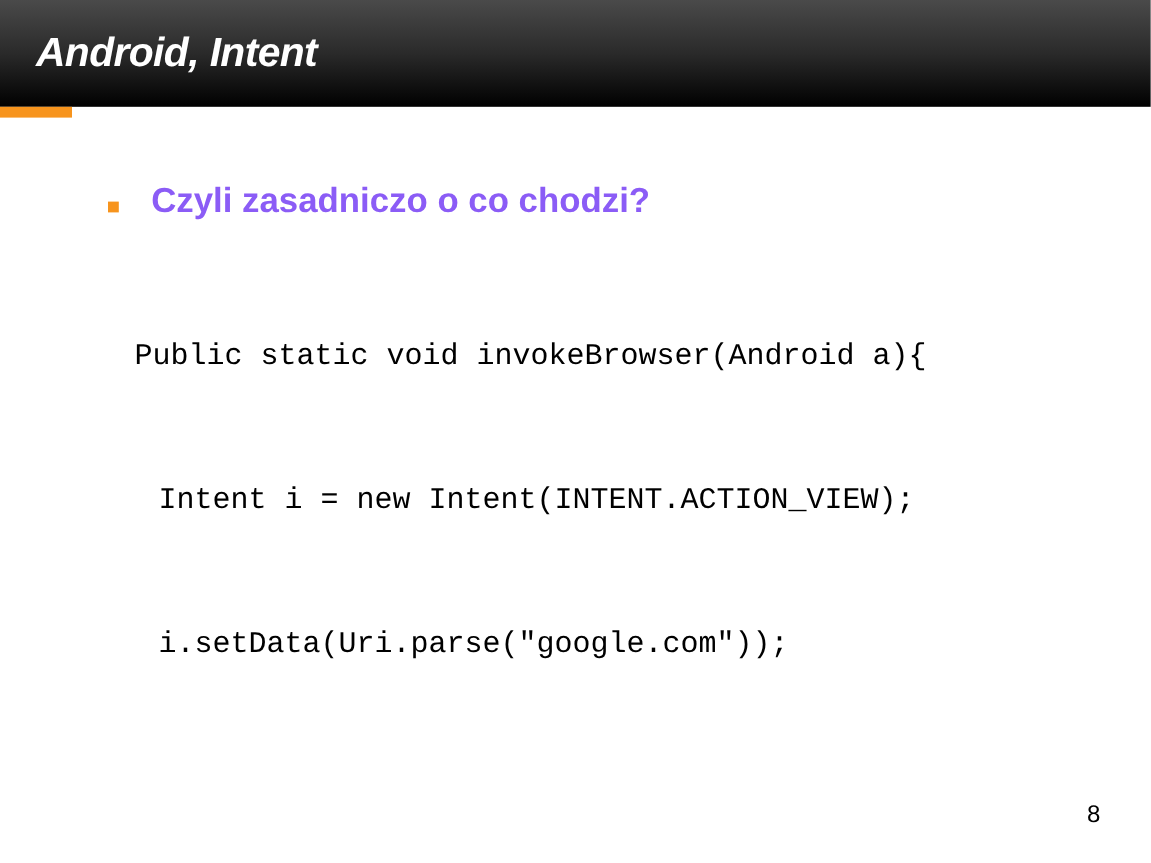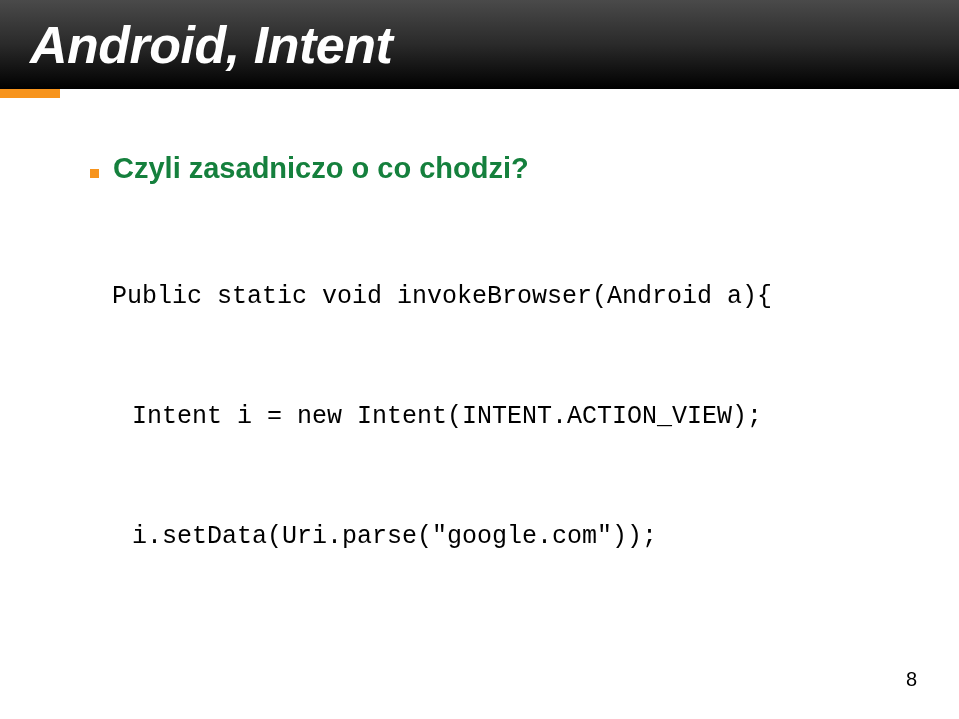--- a/index.html
+++ b/index.html
@@ -9,21 +9,21 @@
     width: 100%;
     height: 89px;
     background: linear-gradient(to bottom, #4a4a4a 0%, #2a2a2a 50%, #000 100%);
     display: flex;
     align-items: center;
     padding-left: 30px;
     position: relative;
   }
   .header-title {
     color: #fff;
-    font-size: 52px;
+    font-size: 34px;
     font-weight: 700;
     font-style: italic;
     letter-spacing: -0.5px;
   }
   .accent-bar {
     position: absolute;
     left: 0;
     top: 89px;
     width: 60px;
     height: 9px;
@@ -41,22 +41,23 @@
     width: 9px;
     height: 9px;
     background: #f7941d;
     margin-right: 14px;
     margin-top: 16px;
     flex-shrink: 0;
   }
   .bullet-text {
     font-size: 29px;
     font-weight: 700;
-    color: #15803d;
+    color: #8b5cf6;
     line-height: 1.5;
+    margin-left: 13px;
   }
   .code-block {
     font-family: "Courier New", Courier, monospace;
     font-size: 25px;
     color: #000;
     line-height: 1.6;
     margin-left: 22px;
     margin-top: 6px;
     margin-bottom: 10px;
     white-space: pre;

